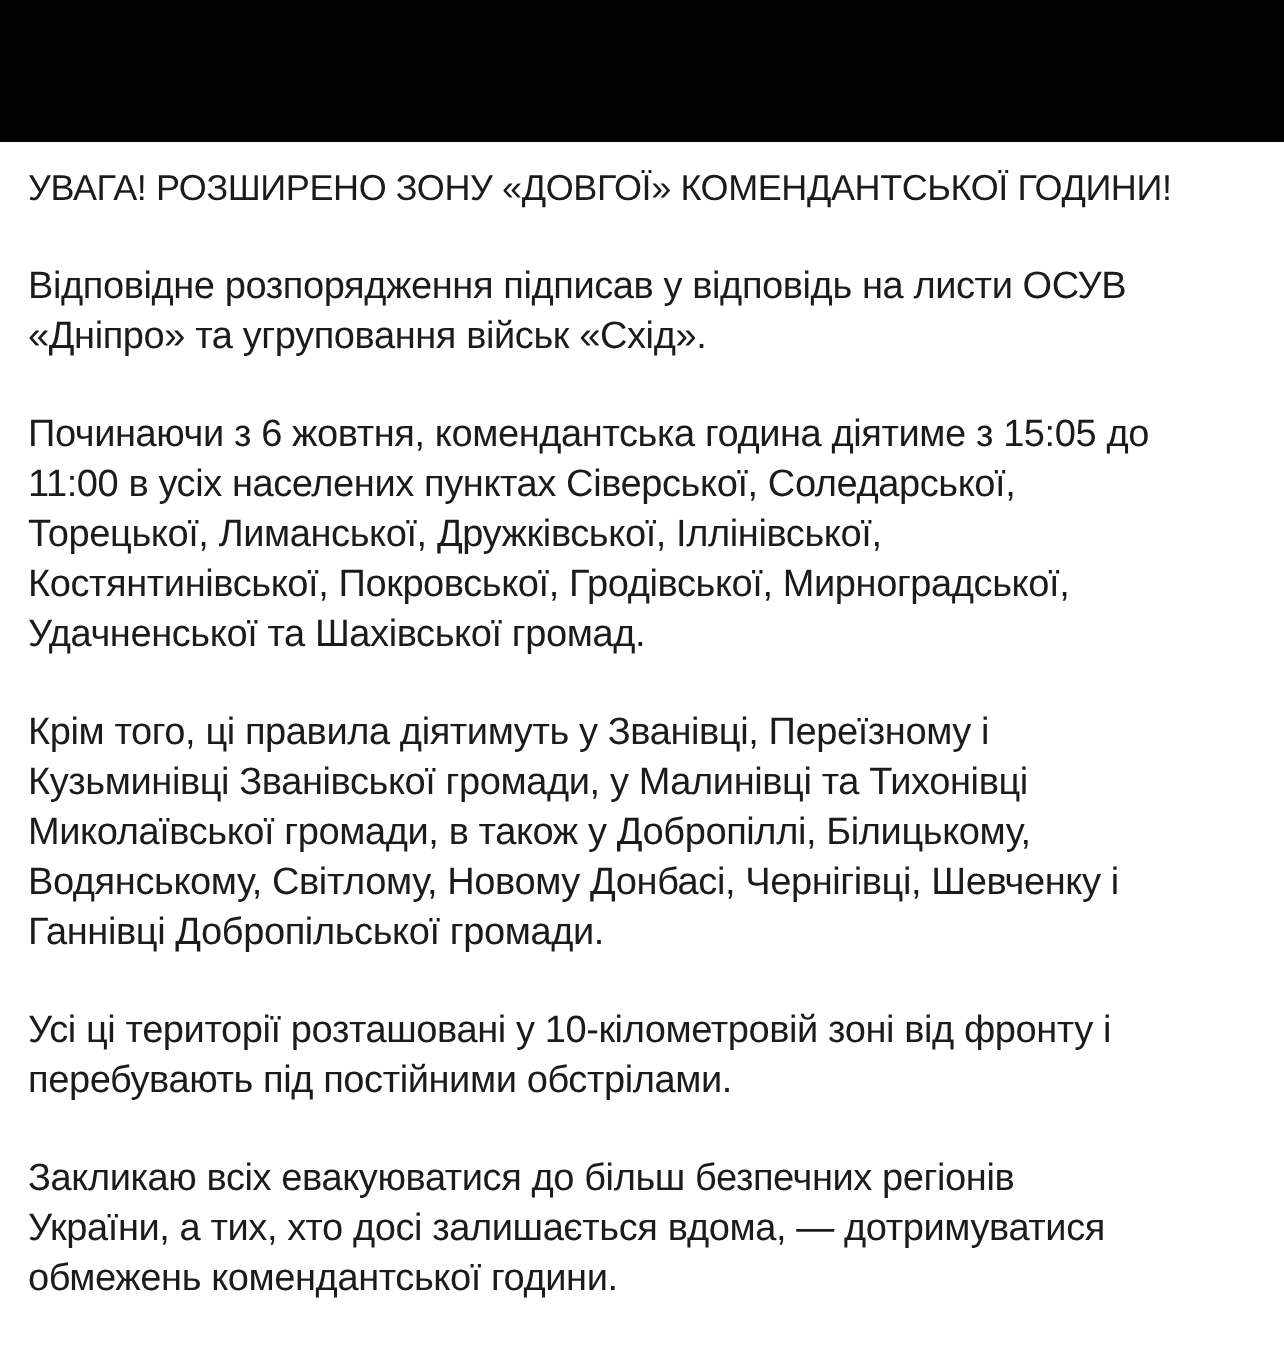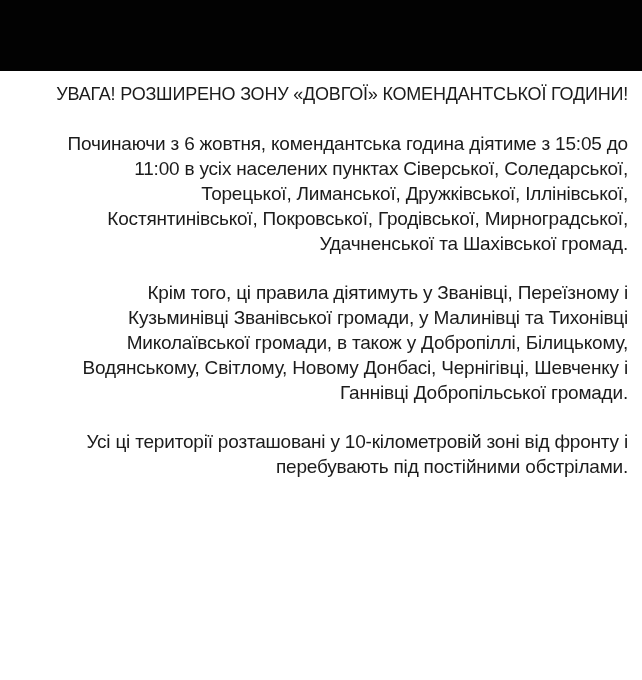--- a/index.html
+++ b/index.html
@@ -14,21 +14,20 @@
     font-family: "Liberation Sans", sans-serif;
     color: #1b1b1b;
   }
   .top-bar {
     width: 642px;
     height: 71px;
     background: #020202;
   }
   .content {
     padding: 11px 14px 0 14px;
-    text-align: right;
   }
   .heading {
     margin: 0 0 24px 0;
     font-size: 18px;
     line-height: 25px;
     font-weight: 400;
     letter-spacing: -0.2px;
     white-space: pre;
     color: #1b1b1b;
   }
@@ -47,30 +46,35 @@
 </style>
 </head>
 <body>
 
 <div class="top-bar"></div>
 
 <div class="content">
 
   <p class="heading">УВАГА! РОЗШИРЕНО ЗОНУ «ДОВГОЇ» КОМЕНДАНТСЬКОЇ ГОДИНИ!</p>
 
+  <p class="para">Відповідне розпорядження підписав у відповідь на листи ОСУВ
+«Дніпро» та угруповання військ «Схід».</p>
 
   <p class="para">Починаючи з 6 жовтня, комендантська година діятиме з 15:05 до
 11:00 в усіх населених пунктах Сіверської, Соледарської,
 Торецької, Лиманської, Дружківської, Іллінівської,
 Костянтинівської, Покровської, Гродівської, Мирноградської,
 Удачненської та Шахівської громад.</p>
 
   <p class="para">Крім того, ці правила діятимуть у Званівці, Переїзному і
 Кузьминівці Званівської громади, у Малинівці та Тихонівці
 Миколаївської громади, в також у Добропіллі, Білицькому,
 Водянському, Світлому, Новому Донбасі, Чернігівці, Шевченку і
 Ганнівці Добропільської громади.</p>
 
   <p class="para">Усі ці території розташовані у 10-кілометровій зоні від фронту і
 перебувають під постійними обстрілами.</p>
 
+  <p class="para">Закликаю всіх евакуюватися до більш безпечних регіонів
+України, а тих, хто досі залишається вдома, — дотримуватися
+обмежень комендантської години.</p>
 
 </div>
 
 </body></html>

